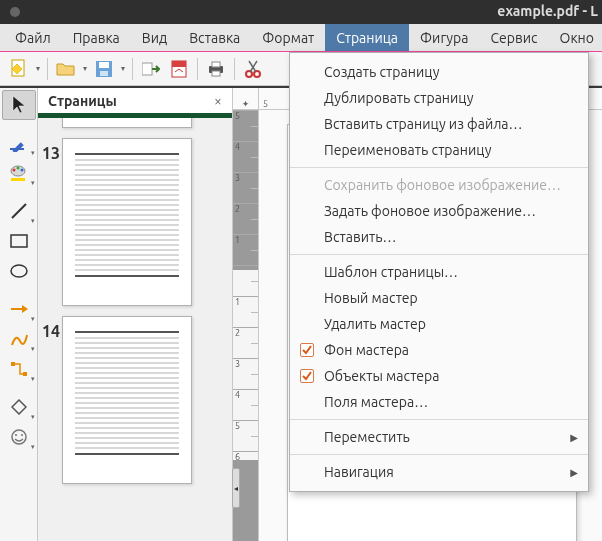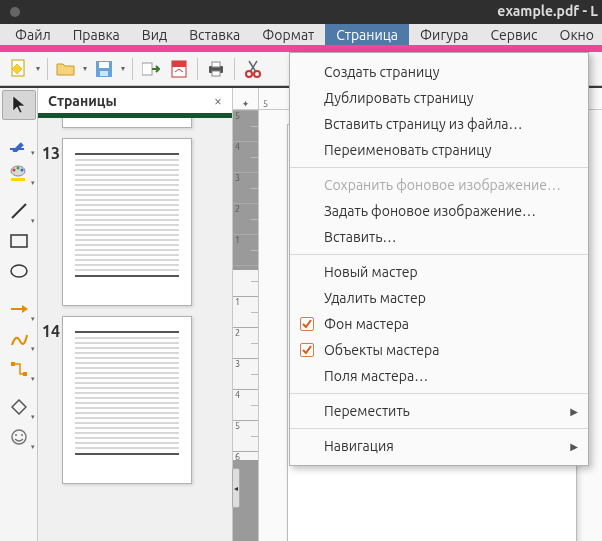--- a/index.html
+++ b/index.html
@@ -2,21 +2,21 @@
 <html><head>
 <meta charset="utf-8">
 <style>
   * { box-sizing: border-box; margin: 0; padding: 0; font-family: "Ubuntu", "Cantarell", "DejaVu Sans", sans-serif; }
   body { width: 602px; height: 541px; overflow: hidden; background: #f0f0f0; font-size: 13px; color: #3c3c3c; }
 
   .titlebar { height: 24px; background: #2f2f2f; color: #dcdcdc; display: flex; align-items: center; position: relative; }
   .titlebar .close-dot { width: 10px; height: 10px; border-radius: 50%; background: #666; margin-left: 10px; }
   .titlebar .title { font-weight: 600; font-size: 14px; position: absolute; right: 4px; top: 3px; }
 
-  .menubar { height: 28px; background: #e7e7e7; border-bottom: 7px solid #ec4899; display: flex; align-items: stretch; padding: 0 4px; }
+  .menubar { height: 28px; background: #e7e7e7; border-bottom: 1px solid #ec4899; display: flex; align-items: stretch; padding: 0 4px; }
   .menubar .mitem { padding: 0 11px; display: flex; align-items: center; cursor: pointer; font-size: 14px; color: #333; }
   .menubar .mitem.active { background: #4f7aa8; color: #fff; }
 
   .toolbar { height: 34px; background: #f5f5f5; border-bottom: 1px solid #c8c8c8; display: flex; align-items: center; padding: 0 6px; gap: 2px; }
   .toolbar .tbtn { width: 26px; height: 26px; display: flex; align-items: center; justify-content: center; cursor: pointer; border-radius: 2px; }
   .toolbar .sep { width: 1px; height: 22px; background: #c8c8c8; margin: 0 3px; }
   .toolbar .dd { width: 8px; display:flex; align-items:center; justify-content:center; color:#666; font-size:8px; cursor:pointer; }
 
   .workarea { display: flex; height: calc(541px - 24px - 28px - 34px); border-top: 2px solid #3a3a3a; }
   .sidetools { width: 38px; background: #f5f5f5; border-right: 1px solid #c8c8c8; display: flex; flex-direction: column; align-items: center; padding-top: 2px; gap: 0; }
@@ -345,20 +345,23 @@
       <span>Сохранить фоновое изображение…</span>
     </div>
     <div class="mi">
       <span>Задать фоновое изображение…</span>
     </div>
     <div class="mi">
       <span>Вставить…</span>
     </div>
     <div class="msep"></div>
     <div class="mi">
+      <span>Шаблон страницы…</span>
+    </div>
+    <div class="mi">
       <span>Новый мастер</span>
     </div>
     <div class="mi">
       <span>Удалить мастер</span>
     </div>
     <div class="mi">
       <span class="check">
         <svg viewBox="0 0 10 10">
           <path d="M1 5l3 3 5-7" stroke="#d85a1a" stroke-width="2" fill="none"></path>
         </svg>

